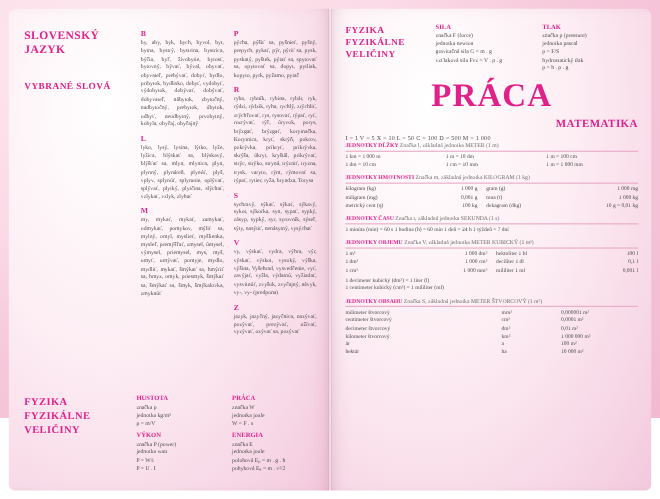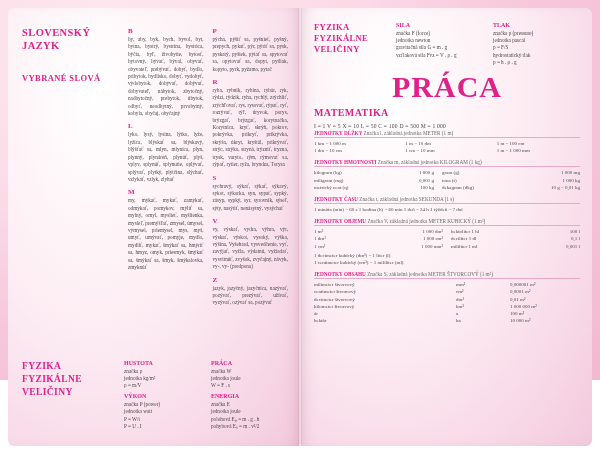--- a/index.html
+++ b/index.html
@@ -77,21 +77,21 @@
   .r-title{width:74px;flex:0 0 74px;}
   .r-title .l{font-size:8.5px;line-height:11px;}
   .r-defs{flex:1;display:flex;gap:10px;}
   .r-def .t{color:#e0218a;font-weight:bold;font-size:6px;margin-bottom:2px;}
   .r-def .r{color:#4a4a4a;font-size:5.2px;line-height:7.2px;}
 
   .bigtitle{
     text-align:center;color:#e0218a;font-weight:bold;
     font-size:30px;letter-spacing:1px;margin:4px 0 2px 0;
   }
-  .mat-head{margin-top:2px;}
+  .mat-head{margin-top:2px;text-align:right;}
   .mat-head .l1{font-size:10px;}
   .mat-head .l2{font-size:8px;margin-top:1px;}
   .roman{
     color:#4a4a4a;font-size:5.6px;line-height:8px;margin-top:3px;letter-spacing:.2px;
   }
   .prevody{font-size:9px;margin:6px 0 3px 0;}
   .unit-block{margin-bottom:5px;}
   .unit-head{
     color:#e0218a;font-size:5.2px;font-weight:bold;
     border-bottom:.6px solid #e8a9c6;padding-bottom:1px;margin-bottom:2px;

